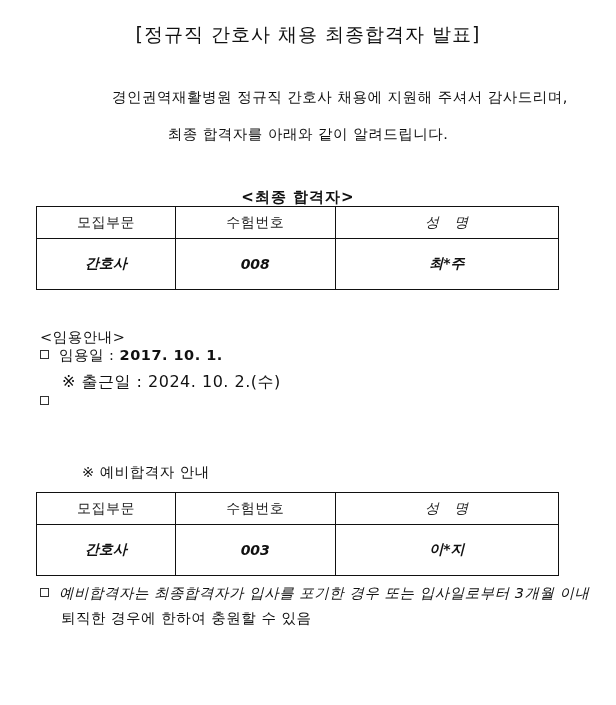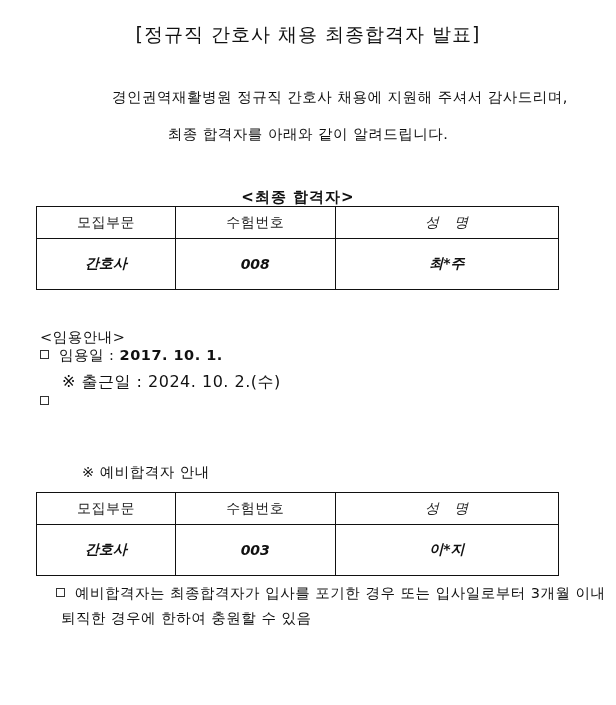--- a/index.html
+++ b/index.html
@@ -84,16 +84,16 @@
     <td class="c3" style="white-space:pre;">성   명</td>
   </tr>
   <tr class="row">
     <td>간호사</td>
     <td>003</td>
     <td>이*지</td>
   </tr>
 </tbody>
   </table>
 
-<div class="abs line" style="left:56px; top:584px;">
+<div class="abs line" style="left:40px; top:584px;font-style:italic;">
   <span class="box"></span><span>예비합격자는 최종합격자가 입사를 포기한 경우 또는 입사일로부터 3개월 이내</span>
 </div>
 <div class="abs line" style="left:61px; top:609px;">퇴직한 경우에 한하여 충원할 수 있음</div>
 
 </body></html>

